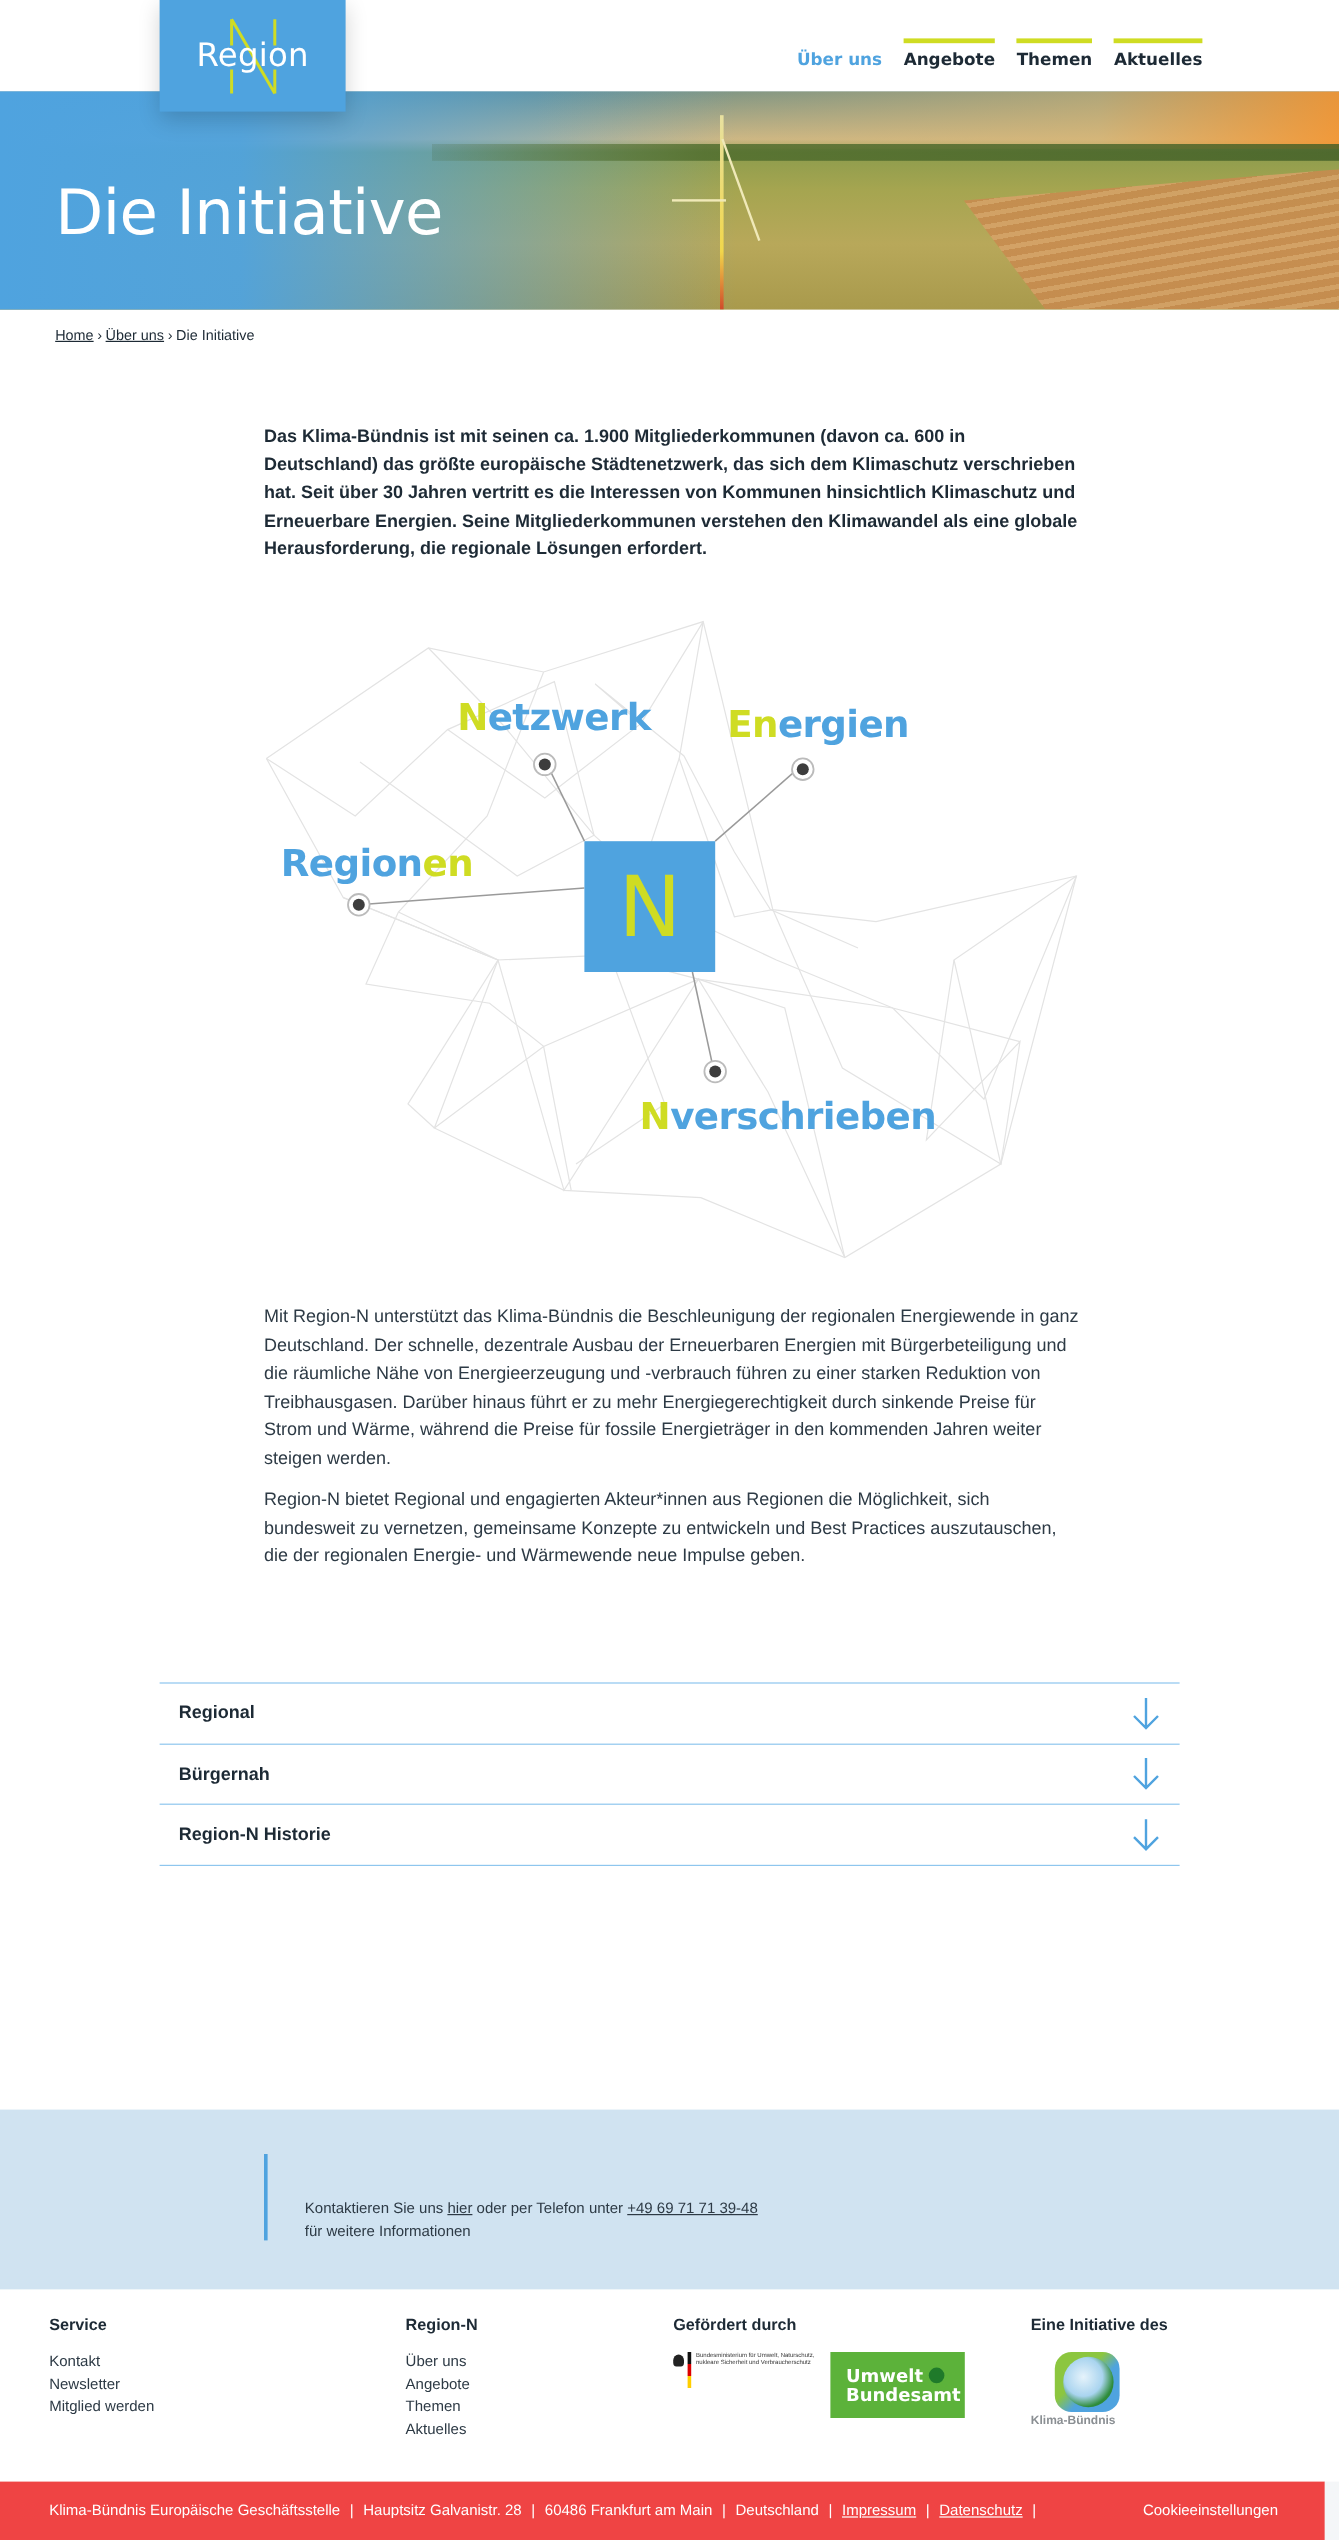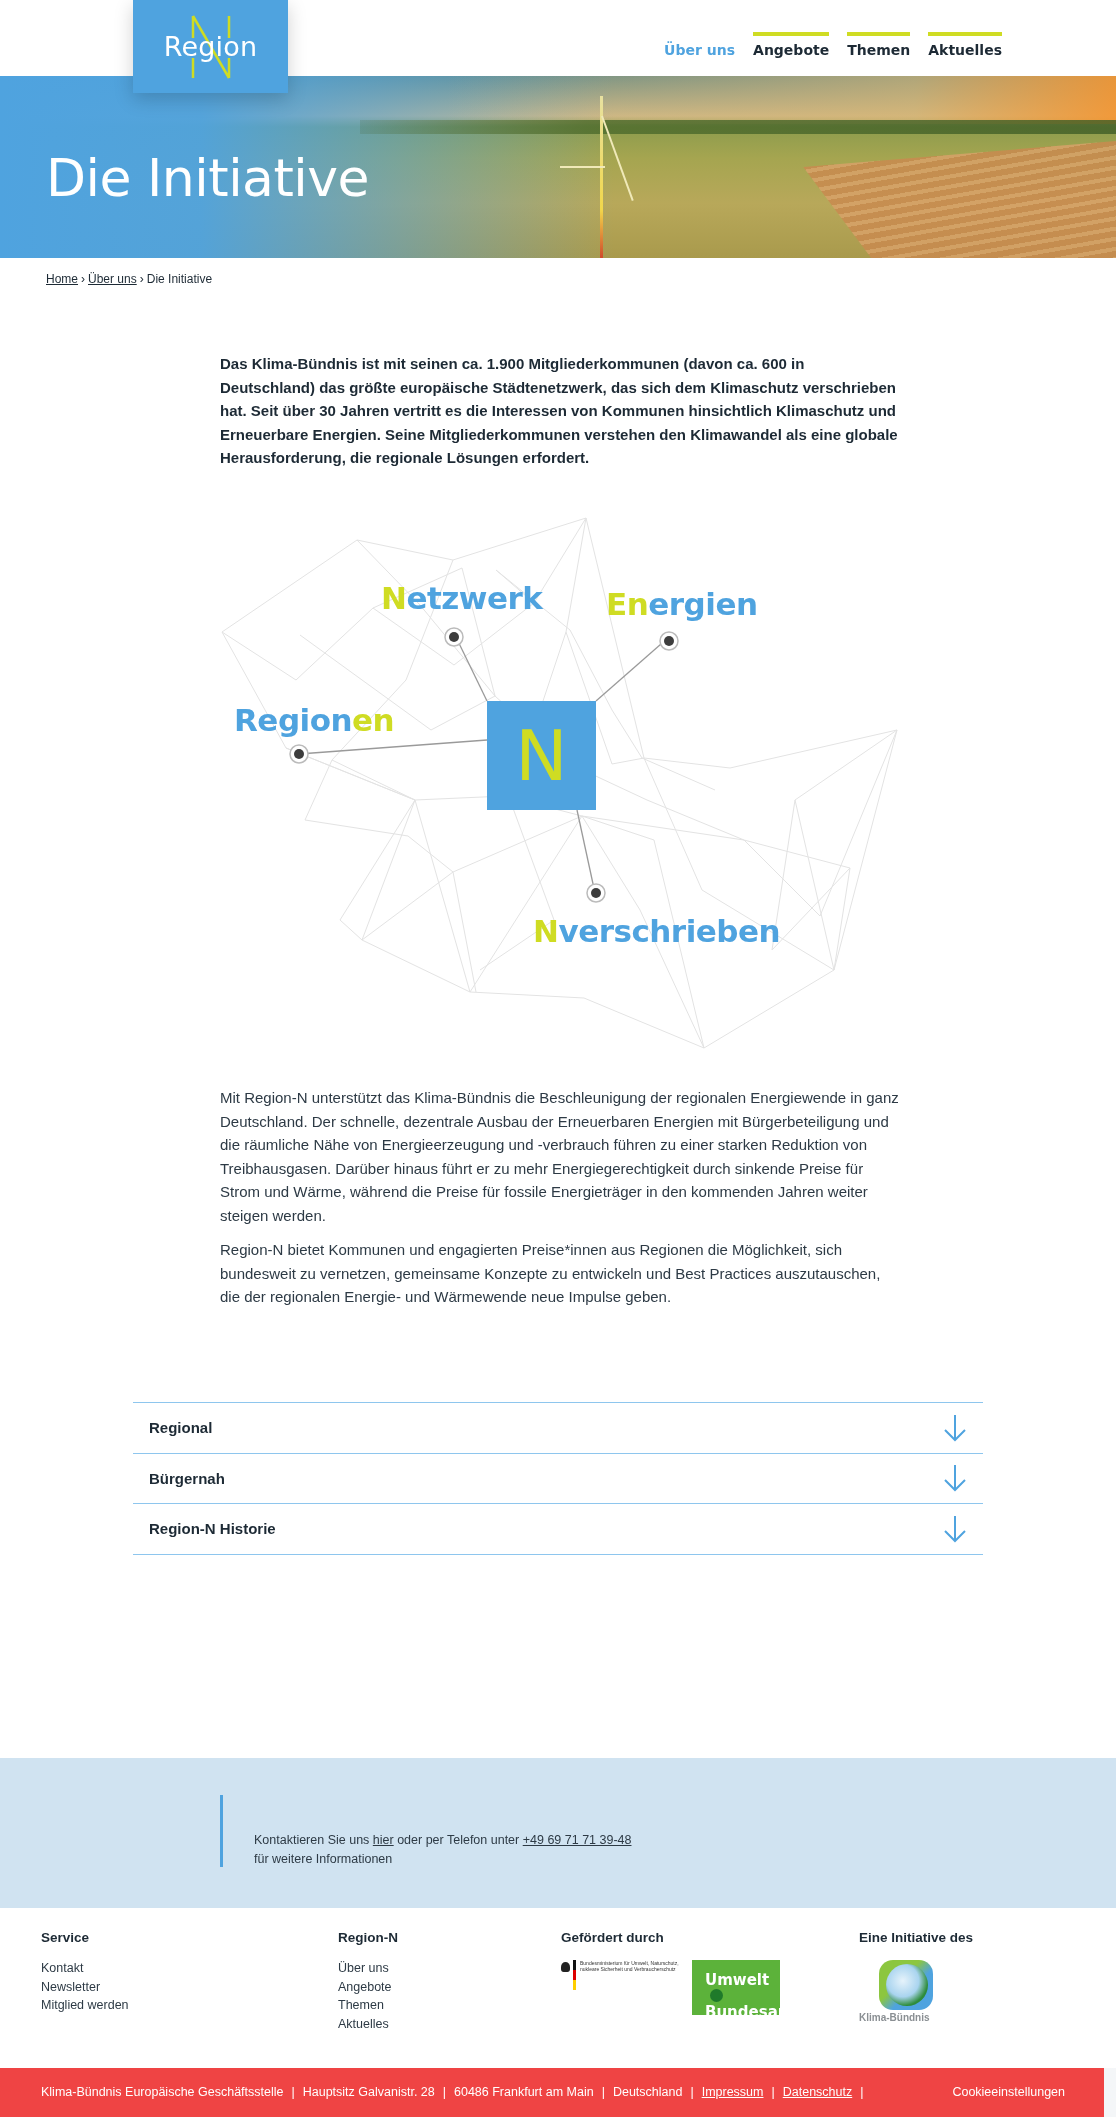--- a/index.html
+++ b/index.html
@@ -63,21 +63,21 @@
 
   
   .footer { position: absolute; left: 0; top: 1908px; width: 1116px; height: 160px; background: #fff; }
   .f-col { position: absolute; top: 22px; }
   .f-head { font-size: 13.5px; font-weight: bold; color: #1d2a35; margin-bottom: 14px; }
   .f-link { display: block; font-size: 12.5px; line-height: 18.7px; color: #2d3a45; cursor: pointer; }
   .bmu { position: absolute; left: 561px; top: 52px; width: 115px; height: 40px; }
   .bmu .eagle { position: absolute; left: 0; top: 2px; width: 9px; height: 10px; background: #222; border-radius: 50% 50% 30% 30%; }
   .bmu .flag { position: absolute; left: 12px; top: 0; width: 3px; height: 30px; background: linear-gradient(#111 0 33%, #dd0000 33% 66%, #ffce00 66% 100%); }
   .bmu .txt { position: absolute; left: 19px; top: 0; font-size: 5px; line-height: 6px; color: #333; width: 100px; }
-  .uba { position: absolute; left: 692px; top: 52px; width: 88px; height: 55px; background: #5cb23a; color: #fff; font-weight: bold; font-size: 15px; line-height: 16px; padding: 12px 0 0 13px; font-family: "DejaVu Sans", sans-serif; }
+  .uba { position: absolute; left: 692px; top: 52px; width: 112px; height: 55px; background: #5cb23a; color: #fff; font-weight: bold; font-size: 15px; line-height: 16px; padding: 12px 0 0 13px; font-family: "DejaVu Sans", sans-serif; }
   .uba .dot { display: inline-block; width: 13px; height: 13px; border-radius: 50%; background: #1f7a2a; margin-left: 5px; vertical-align: -1px; }
   .kb { position: absolute; left: 859px; top: 52px; width: 100px; height: 72px; }
   .kb .globe { position: absolute; left: 20px; top: 0; width: 54px; height: 50px; border-radius: 14px; background: linear-gradient(135deg, #8cc63f 0%, #8cc63f 40%, #4fa3df 60%, #4fa3df 100%); }
   .kb .globe::after { content: ""; position: absolute; left: 7px; top: 4px; width: 42px; height: 42px; border-radius: 50%; background: radial-gradient(circle at 40% 40%, #e6f3fb 0%, #a9d4ef 45%, #2f8d3c 70%, #267330 100%); }
   .kb .kbtxt { position: absolute; left: 0; top: 52px; font-size: 10px; font-weight: bold; color: #8a8f93; white-space: nowrap; }
 
   
   .bottombar { position: absolute; left: 0; top: 2068px; width: 1104px; height: 49px; background: #ef4444; color: #fff; font-size: 12.5px; }
   .bb-left { position: absolute; left: 41px; top: 17px; white-space: nowrap; }
   .bb-left .sep { margin: 0 8px; }
@@ -155,21 +155,21 @@
   </svg>
   <div class="net-label" style="left:171px; top:80px;"><span class="y">N</span><span>etzwerk</span></div>
   <div class="net-label" style="left:396px; top:86px;"><span class="y">En</span><span>ergien</span></div>
   <div class="net-label" style="left:24px; top:202px;"><span>Region</span><span class="y">en</span></div>
   <div class="net-label" style="left:323px; top:413px;"><span class="y">N</span><span>verschrieben</span></div>
   <div class="n-box">N</div>
 </div>
 
 <div class="body-text">
   <p>Mit Region-N unterstützt das Klima-Bündnis die Beschleunigung der regionalen Energiewende in ganz Deutschland. Der schnelle, dezentrale Ausbau der Erneuerbaren Energien mit Bürgerbeteiligung und die räumliche Nähe von Energieerzeugung und -verbrauch führen zu einer starken Reduktion von Treibhausgasen. Darüber hinaus führt er zu mehr Energiegerechtigkeit durch sinkende Preise für Strom und Wärme, während die Preise für fossile Energieträger in den kommenden Jahren weiter steigen werden.</p>
-  <p>Region-N bietet Kommunen und engagierten Preise*innen aus Regionen die Möglichkeit, sich bundesweit zu vernetzen, gemeinsame Konzepte zu entwickeln und Best Practices auszutauschen, die der regionalen Energie- und Wärmewende neue Impulse geben.</p>
+  <p>Region-N bietet Regional und engagierten Akteur*innen aus Regionen die Möglichkeit, sich bundesweit zu vernetzen, gemeinsame Konzepte zu entwickeln und Best Practices auszutauschen, die der regionalen Energie- und Wärmewende neue Impulse geben.</p>
 </div>
 
 <div class="accordion">
   <div class="acc-item">
     <span class="acc-label">Regional</span>
     <svg class="acc-arrow" viewBox="0 0 24 30">
         <path d="M12 2 V27 M2 17 L12 27 L22 17" stroke="#4fa3df" stroke-width="2" fill="none"></path>
       </svg>
   </div>
   <div class="acc-item">

